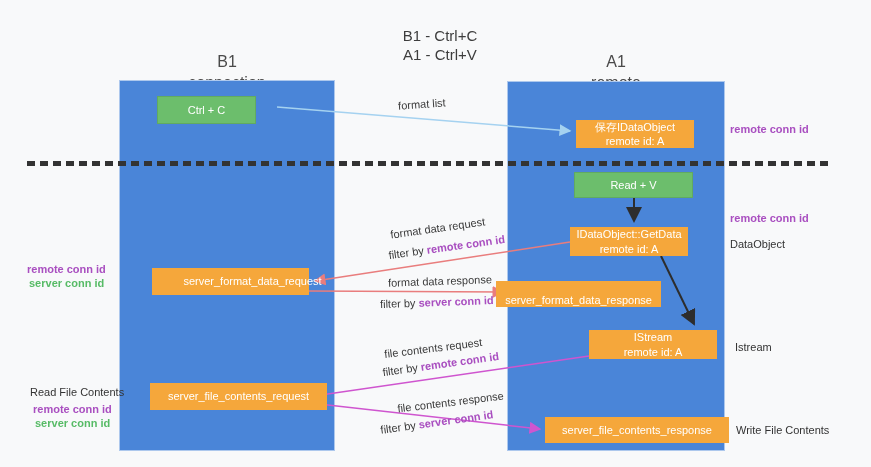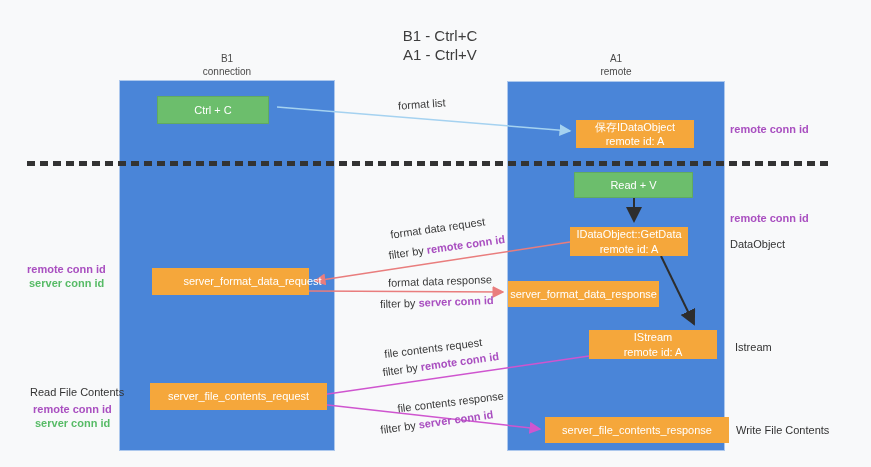--- a/index.html
+++ b/index.html
@@ -3,21 +3,21 @@
 <meta charset="utf-8">
 <style>
   * { margin:0; padding:0; box-sizing:border-box; }
   html,body { background:#f8f9fa; }
   body { font-family:"Liberation Sans",sans-serif; }
   .stage { position:relative; width:871px; height:467px; background:var(--background,#f8f9fa); overflow:hidden; }
 
   .title { position:absolute; left:330px; top:5px; width:220px; text-align:center;
            font-size:15px; color:#3d3d3d; line-height:1.25;margin-top:22px; }
 
-  .col-header { position:absolute; width:140px; text-align:center; font-size:10px;
+  .col-header { position:absolute; width:140px; text-align:center; font-size:16px;
                 color:#4a4a4a; line-height:1.3; }
 
   .lifeline { position:absolute; background:var(--lifeline-blue,#4a85d8);
               border:1px solid rgba(255,255,255,0.55); }
 
   .overlay { position:absolute; left:0; top:0; }
 
   .dashed { position:absolute; left:27px; top:161px; width:806px; height:5px;
             background:repeating-linear-gradient(90deg, var(--dash-black,#333) 0 8px, transparent 8px 13px); }
 
@@ -73,21 +73,21 @@
     <line x1="634" y1="198" x2="634" y2="221" style="stroke:var(--arrow-black,#2d2d2d)" stroke-width="2" marker-end="url(#mk-black)"></line>
     <line x1="661" y1="256" x2="694" y2="324" style="stroke:var(--arrow-black,#2d2d2d)" stroke-width="2" marker-end="url(#mk-black)"></line>
     <line x1="570" y1="242" x2="315" y2="281" style="stroke:var(--arrow-red,#e97d7d)" stroke-width="1.5" marker-end="url(#mk-red)"></line>
     <line x1="309" y1="291" x2="503" y2="292" style="stroke:var(--arrow-red,#e97d7d)" stroke-width="1.5" marker-end="url(#mk-red)"></line>
     <line x1="589" y1="356" x2="314" y2="396" style="stroke:var(--arrow-magenta,#cf55cf)" stroke-width="1.5" marker-end="url(#mk-magenta)"></line>
     <line x1="310" y1="403" x2="540" y2="429" style="stroke:var(--arrow-magenta,#cf55cf)" stroke-width="1.5" marker-end="url(#mk-magenta)"></line>
   </svg>
 
   <div class="dashed"></div>
 
-  <div class="node green" style="left:157px; top:96px; width:112px; height:28px;">
+  <div class="node green" style="left:157px; top:96px; width:99px; height:28px;">
     <div>Ctrl + C</div>
   </div>
 
   <div class="node orange" style="left:576px; top:120px; width:118px; height:28px;">
     <div class="l2">保存IDataObject</div>
     <div class="l2">remote id: A</div>
   </div>
 
   <div class="node green" style="left:574px; top:172px; width:119px; height:26px;">
     <div>Read + V</div>
@@ -95,21 +95,21 @@
 
   <div class="node orange" style="left:570px; top:227px; width:118px; height:29px;">
     <div class="l2">IDataObject::GetData</div>
     <div class="l2">remote id: A</div>
   </div>
 
   <div class="node orange" style="left:152px; top:268px; width:157px; height:27px;padding-left:44px;">
     <div>server_format_data_request</div>
   </div>
 
-  <div class="node orange" style="left:508px; top:281px; width:151px; height:26px;">
+  <div class="node orange" style="left:496px; top:281px; width:165px; height:26px;justify-content:flex-end;">
     <div>server_format_data_response</div>
   </div>
 
   <div class="node orange" style="left:589px; top:330px; width:128px; height:29px;">
     <div class="l2">IStream</div>
     <div class="l2">remote id: A</div>
   </div>
 
   <div class="node orange" style="left:150px; top:383px; width:177px; height:27px;">
     <div>server_file_contents_request</div>

